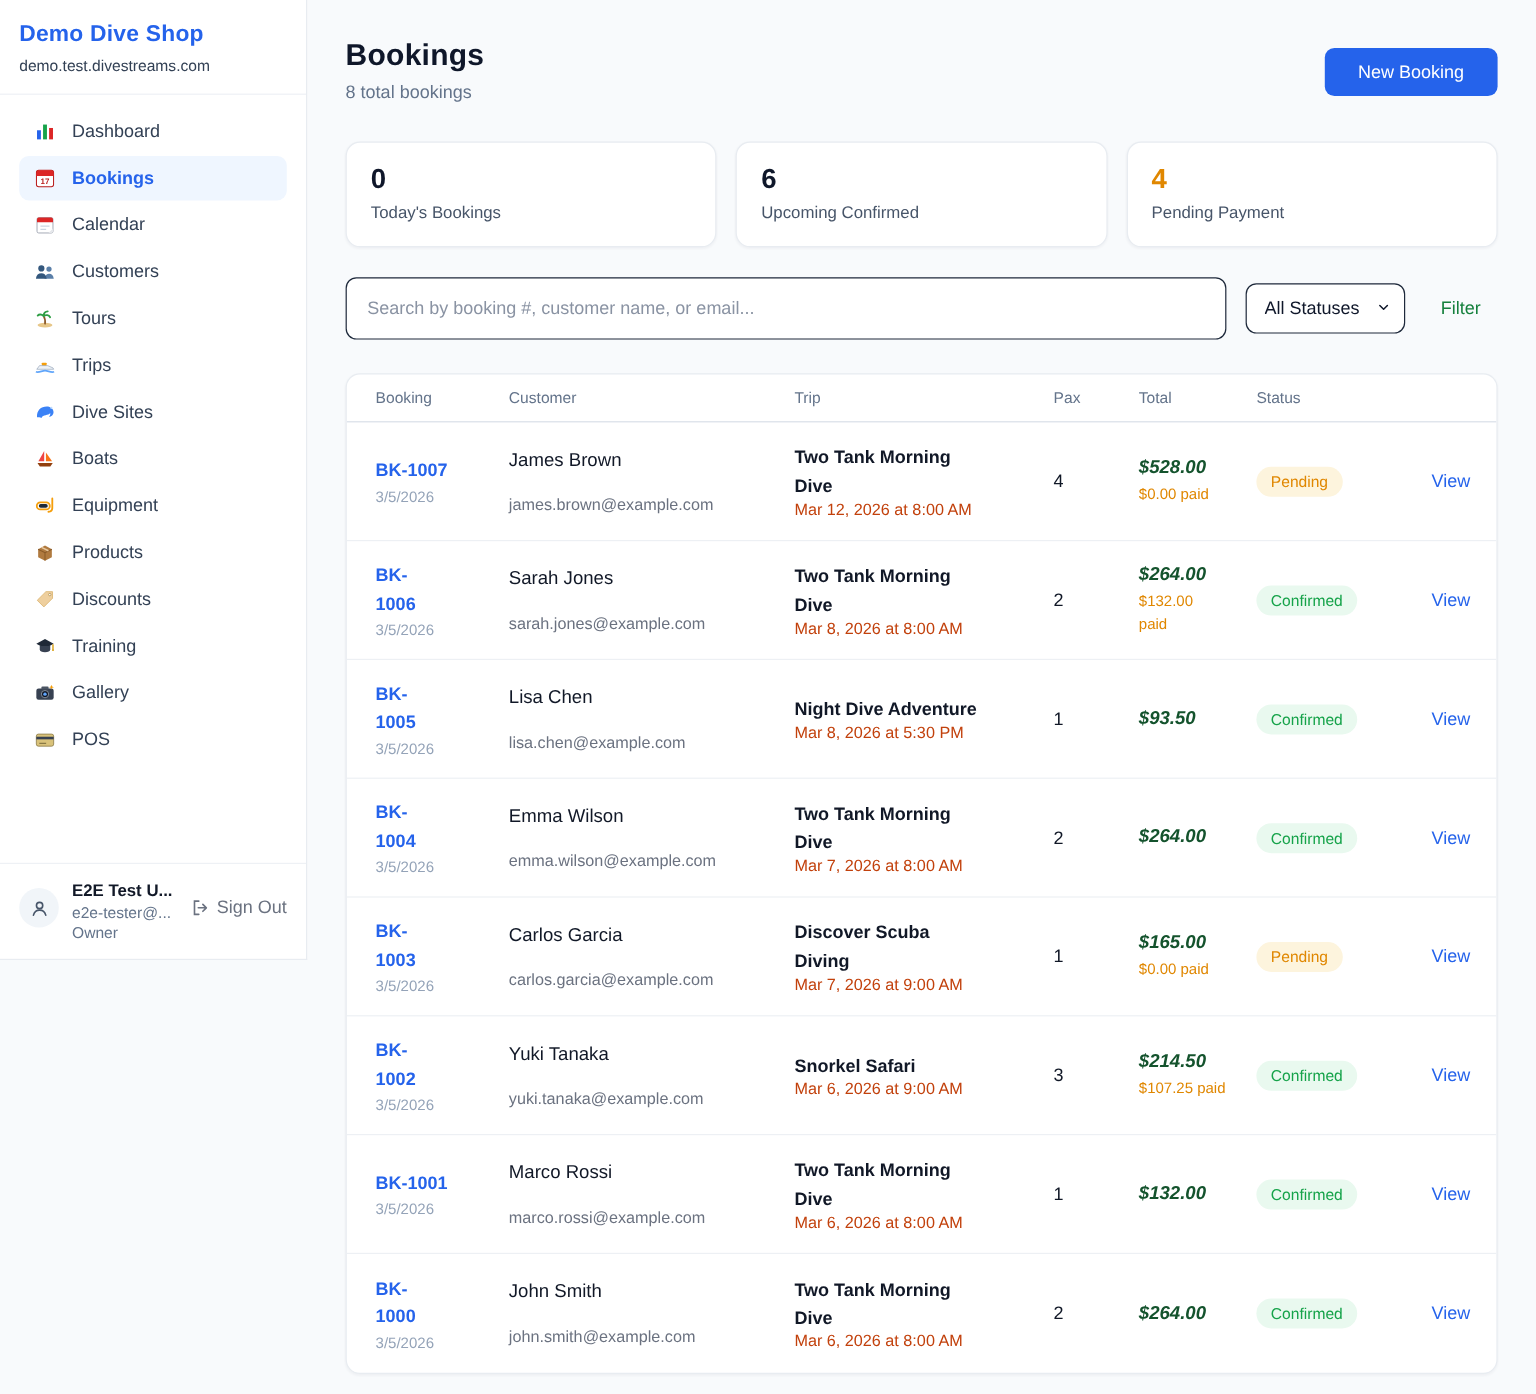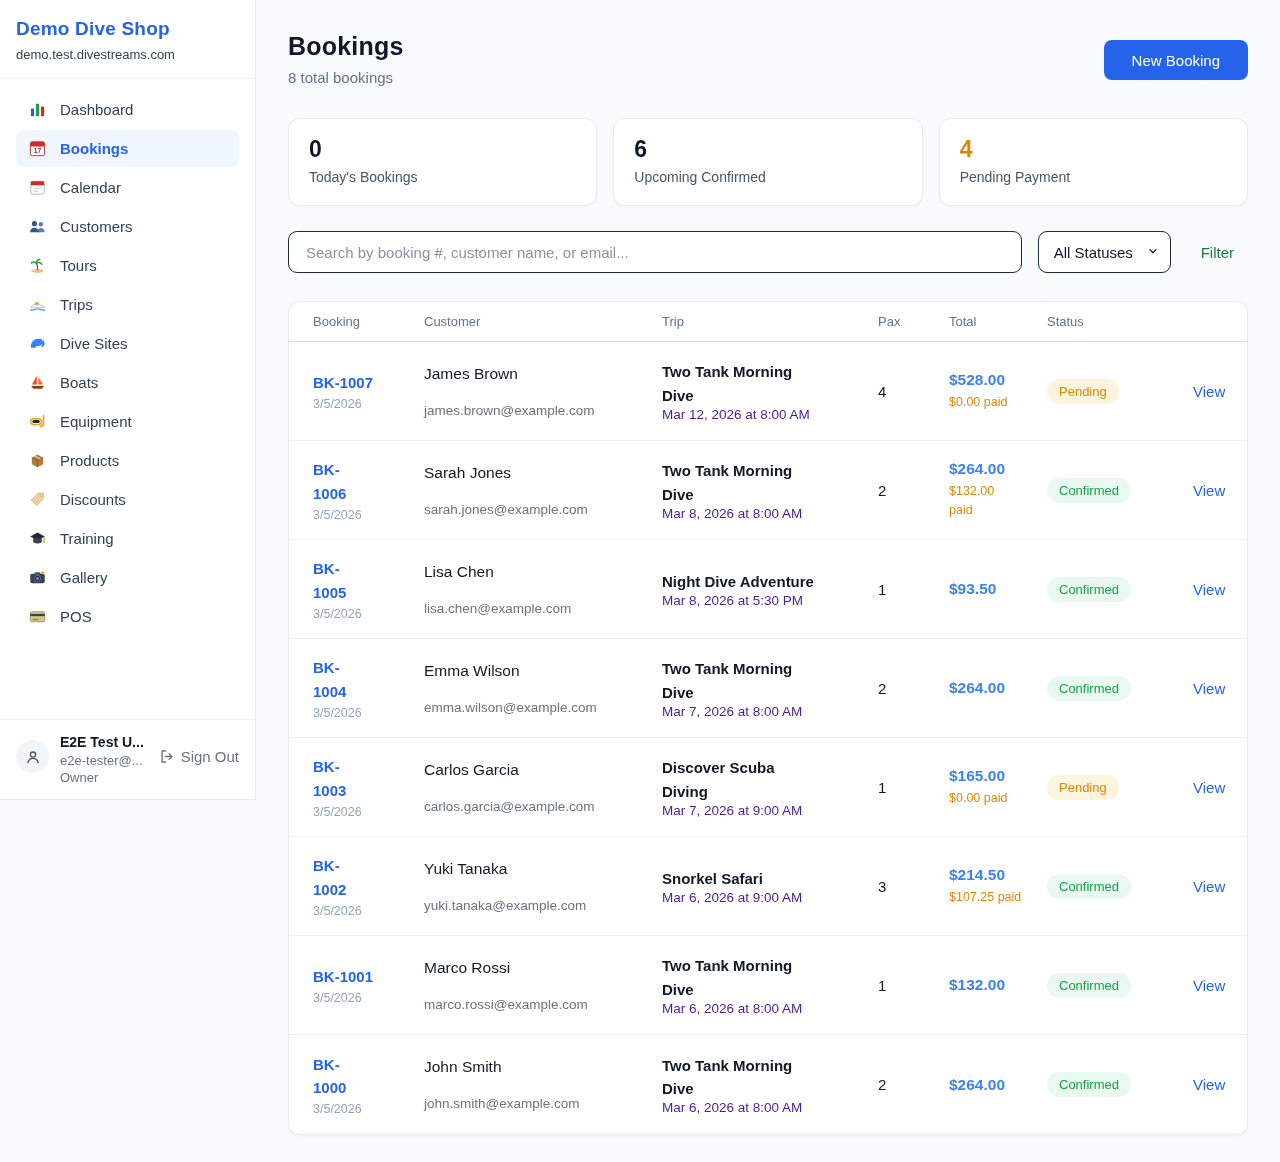--- a/index.html
+++ b/index.html
@@ -61,21 +61,21 @@
   .stats { display:grid; grid-template-columns:1fr 1fr 1fr; gap:16px; margin-top:32px; }
   .stat-card {
     background:#fff; border:1px solid var(--border,#e8ecf1); border-radius:12px;
     padding:17px 20px; height:88px; box-shadow:0 1px 2px rgba(15,23,42,.04);
   }
   .stat-value { font-size:23px; font-weight:700; color:#0f172a; }
   .stat-label { font-size:14px; color:#475569; margin-top:6px; }
 
   .controls { display:flex; align-items:center; gap:16px; margin-top:25px; }
   .search-input {
-    flex:1; height:42px; border:1px solid var(--input_border,#1e293b); border-radius:9px;
+    flex:1; height:52px; border:1px solid var(--input_border,#1e293b); border-radius:9px;
     background:#fff; padding:0 17px; font-size:15px; font-family:inherit; color:#0f172a;
   }
   .search-input::placeholder { color:#8a93a3; }
   .select-wrap { position:relative; }
   .status-select {
     height:42px; border:1px solid var(--input_border,#1e293b); border-radius:9px;
     background:#fff; padding:0 36px 0 15px; font-size:15px; font-family:inherit;
     color:#0f172a; appearance:none; -webkit-appearance:none; cursor:pointer;
   }
   .select-chevron { position:absolute; right:11px; top:13px; pointer-events:none; display:flex; }
@@ -95,23 +95,23 @@
   .thead { height:40px; border-bottom:1px solid #d9dfe8; align-items:center; }
   .th { font-size:13px; font-weight:500; color:#64748b; }
   .tbody .trow { border-bottom:1px solid #edf0f4; padding-top:17px; padding-bottom:17px; min-height:99px; }
   .tbody .trow:last-child { border-bottom:none; }
 
   .bid { color:var(--accent,#2563eb); font-size:15px; font-weight:600; white-space:pre-line; line-height:1.55; cursor:pointer; }
   .bdate { color:#94a3b8; font-size:12.5px; margin-top:3px; }
   .cname { font-size:15.5px; color:#111827; font-weight:500; }
   .cemail { font-size:13.5px; color:#6b7280; margin-top:20px; }
   .tname { font-size:15px; font-weight:600; color:#111827; line-height:1.55; max-width:156px; }
-  .tdate { font-size:13.5px; color:#4c1d95; margin-top:0; }
+  .tdate { font-size:13.5px; color:#c2410c; margin-top:0; }
   .pax { font-size:15px; color:#111827; }
-  .amt { font-size:15.5px; font-weight:700; color:#3b82f6; }
+  .amt { font-size:15.5px; font-weight:700; color:#14532d;font-style:italic; }
   .paid { font-size:12.5px; color:var(--orange,#e08700); margin-top:4px; white-space:pre-line; line-height:1.5; }
   .paid:empty { display:none; }
   .pill { display:inline-block; padding:5px 12px; border-radius:999px; font-size:13px; }
   .pill.pending { background:var(--pending_bg,#fdf4dd); color:var(--orange,#e08700); }
   .pill.confirmed { background:var(--confirmed_bg,#e9f9ef); color:var(--confirmed_green,#16a34a); }
   .view-link { color:var(--accent,#2563eb); font-size:15px; font-weight:500; cursor:pointer; }
 </style>
 </head>
 <body>
 

